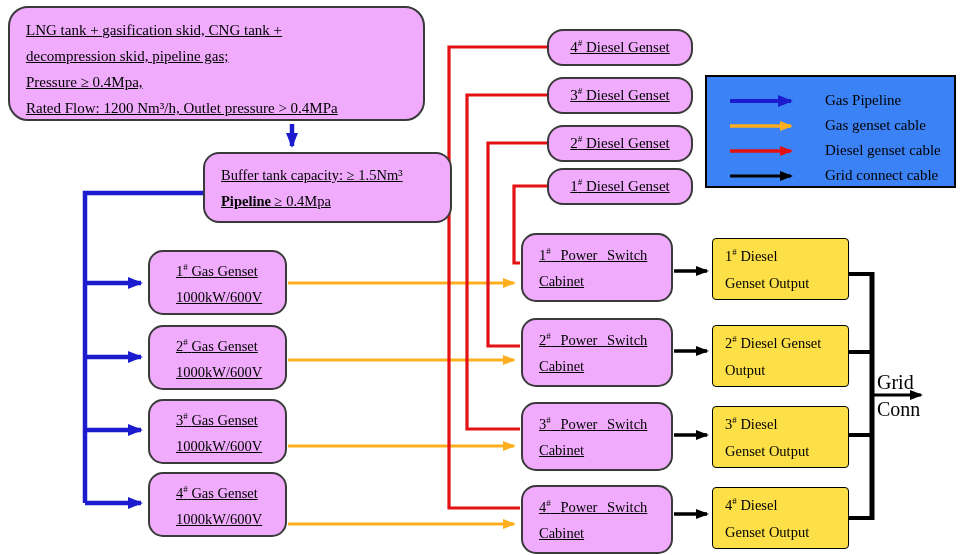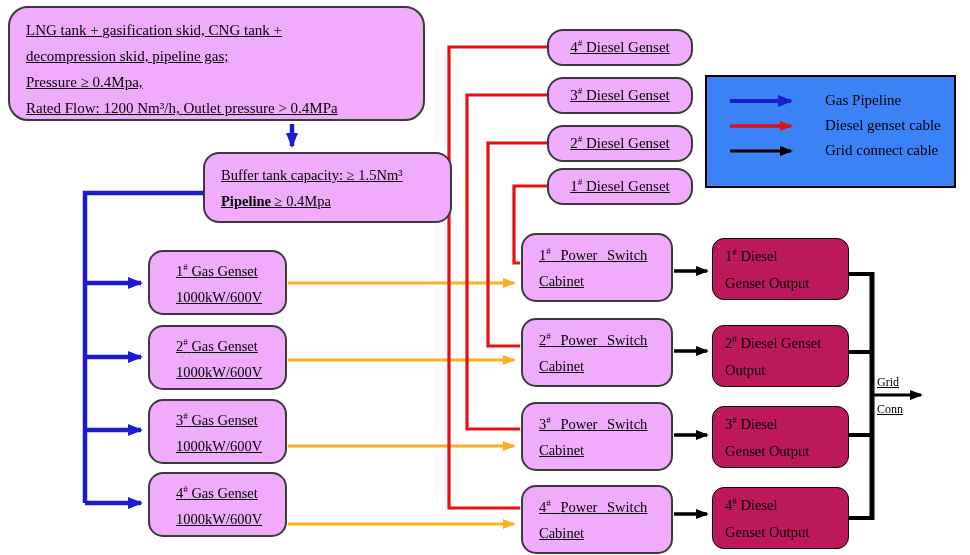--- a/index.html
+++ b/index.html
@@ -1,35 +1,35 @@
 <!DOCTYPE html>
 <html><head>
 <meta charset="utf-8">
 <style>
   * { box-sizing: border-box; margin: 0; padding: 0; }
   html,body { background:#fff; }
   body { font-family: "Liberation Serif", "DejaVu Serif", serif; color:#000; }
   #stage { position:relative; width:970px; height:555px; background:#fff; overflow:hidden; }
   #wires { position:absolute; left:0; top:0; width:970px; height:555px; }
   .box { position:absolute; background:#f0abfc; border:2px solid #3a3a3a; border-radius:15px; font-size:14.5px; line-height:26px;text-decoration:underline; }
-  .sbox { position:absolute; background:#be185d; border:2px solid #000; border-radius:12px; font-size:14.5px; line-height:27px; }
+  .sbox { position:absolute; background:#fde047; border:2px solid #000; border-radius:4px; font-size:14.5px; line-height:27px; }
   sup { font-size:9px; vertical-align:super; line-height:0; }
   .src { left:8px; top:6px; width:417px; height:115px; border-radius:20px; padding:9px 16px 0 16px; font-size:15px; line-height:26px; }
   .buf { left:203px; top:152px; width:249px; height:71px; border-radius:16px; padding:8px 0 0 16px; }
   .buf .b { font-weight:bold; }
   .gas { left:148px; width:139px; height:65px; padding:6px 0 0 26px; }
   .dsl { left:547px; width:146px; height:37px; border-radius:16px; text-align:center; line-height:33px; font-size:15px; }
   .cab { left:521px; width:152px; height:69px; padding:7px 0 0 16px; }
   .cab .l1 { word-spacing:6px; }
   .out { left:712px; width:137px; height:62px; border-width:1.5px; padding:4px 0 0 12px; }
   .legend { position:absolute; left:705px; top:75px; width:251px; height:113px; border:2px solid #000; background:#3b82f6; padding-top:11px; }
   .lrow { display:flex; align-items:center; height:25px; padding-left:20px; }
   .lrow svg { width:84px; height:14px; flex:0 0 84px; }
   .lrow .lbl { margin-left:14px; font-size:15px; }
-  .gridlbl { position:absolute; font-size:12px; line-height:20px;text-decoration:underline; }
+  .gridlbl { position:absolute; font-size:20px; line-height:20px; }
 </style>
 </head>
 <body>
 
 <div id="stage">
 
   <svg id="wires" viewBox="0 0 970 555">
     <defs>
       <marker id="m-blue" markerUnits="userSpaceOnUse" markerWidth="15" markerHeight="12" refX="13" refY="6" orient="auto">
         <path d="M0,0 L15,6 L0,12 z" fill="#1C1CCE"></path>
@@ -160,20 +160,26 @@
 
   <div class="legend">
     <div class="lrow">
       <svg viewBox="0 0 84 14">
         <line x1="3" y1="7" x2="64" y2="7" stroke-width="4" marker-end="url(#m-blue)" stroke="#1C1CCE"></line>
       </svg>
       <span class="lbl">Gas Pipeline</span>
     </div>
     <div class="lrow">
       <svg viewBox="0 0 84 14">
+        <line x1="3" y1="7" x2="64" y2="7" stroke-width="3.5" marker-end="url(#m-orange)" stroke="#FFAF1E"></line>
+      </svg>
+      <span class="lbl">Gas genset cable</span>
+    </div>
+    <div class="lrow">
+      <svg viewBox="0 0 84 14">
         <line x1="3" y1="7" x2="64" y2="7" stroke-width="3.5" marker-end="url(#m-red)" stroke="#E31111"></line>
       </svg>
       <span class="lbl">Diesel genset cable</span>
     </div>
     <div class="lrow">
       <svg viewBox="0 0 84 14">
         <line x1="3" y1="7" x2="64" y2="7" stroke-width="3" marker-end="url(#m-black)" stroke="#000000"></line>
       </svg>
       <span class="lbl">Grid connect cable</span>
     </div>

